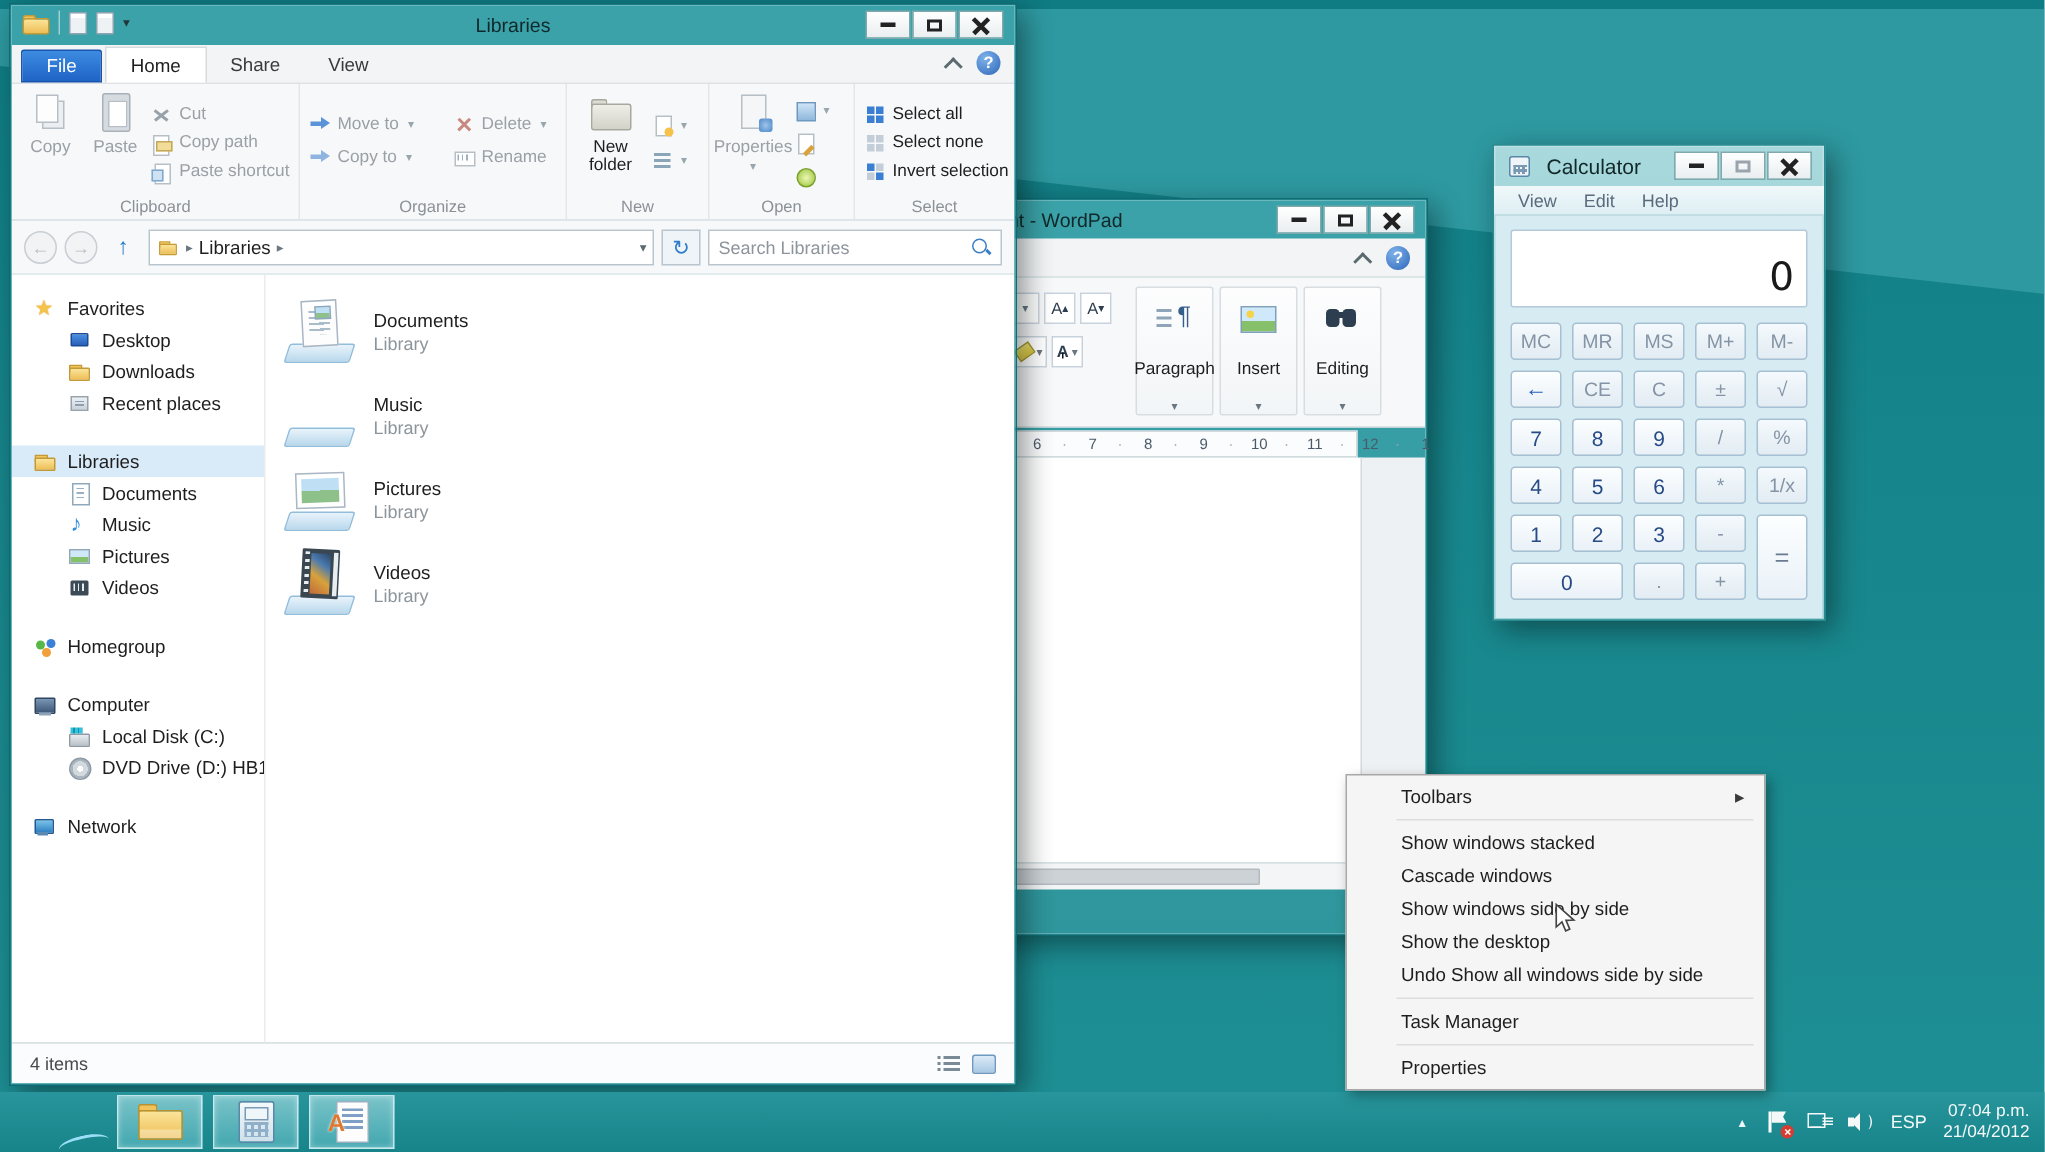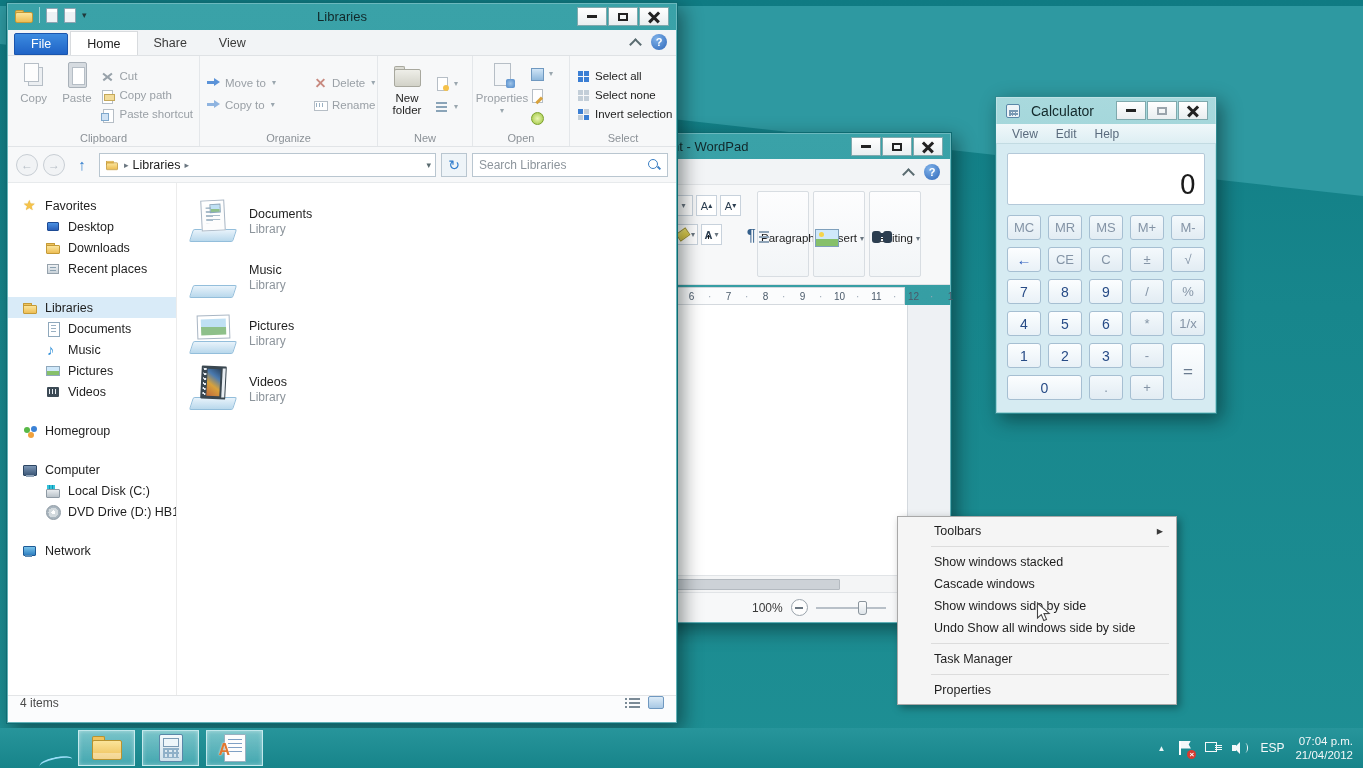--- a/index.html
+++ b/index.html
@@ -36,21 +36,21 @@
 .help-ic{width:16px;height:16px;border-radius:50%;background:radial-gradient(circle at 35% 30%,#7fb2ea,#2d66b8);color:#fff;font-size:11px;font-weight:bold;text-align:center;line-height:16px}
 .ribbon{position:absolute;left:1px;right:1px;top:53px;height:91px;background:#f7f8f9;border-bottom:1px solid #e1e4e7;display:flex}
 .rgroup{position:relative;height:100%;border-right:1px solid #e4e7ea;padding:4px 6px 16px 6px;display:flex;gap:4px}
 .rg-label{position:absolute;left:0;right:0;bottom:2px;text-align:center;font-size:11px;color:#8b9197}
 .bigbtn{width:46px;display:flex;flex-direction:column;align-items:center;justify-content:flex-start;gap:2px;font-size:11.5px;color:#9aa0a6;text-align:center}
 .bigbtn.en{color:#1e1e1e}
 .smallrow{display:flex;align-items:center;gap:4px;height:19px;font-size:11.5px;color:#9aa0a6;white-space:nowrap}
 .smallrow.en{color:#1e1e1e}
 .smallrow .dc{font-size:8px;color:#9aa6ae;margin-left:1px}
 .smallrow.caret::after{content:"▾";font-size:8px;color:#9aa6ae;margin-left:2px}
-.org-grid{display:grid;grid-template-columns:86px 74px;grid-auto-rows:22px;align-content:center;column-gap:21px}
+.org-grid{display:grid;grid-template-columns:86px 74px;grid-auto-rows:22px;align-content:center;column-gap:10px}
 .sel-col{display:flex;flex-direction:column;justify-content:center}
 
 .ri{width:32px;height:30px;position:relative}
 .ri2{width:15px;height:15px;position:relative;flex:0 0 15px}
 [data-name="copy-icon"]::before{content:"";position:absolute;left:6px;top:3px;width:13px;height:17px;background:#fdfdfd;border:1px solid #b6bec6;box-shadow:4px 4px 0 -1px #eceff2,4px 4px 0 0 #b6bec6}
 [data-name="paste-icon"]::before{content:"";position:absolute;left:7px;top:2px;width:17px;height:24px;background:#d6dbe0;border:1px solid #a9b1b9;border-radius:2px}
 [data-name="paste-icon"]::after{content:"";position:absolute;left:11px;top:7px;width:11px;height:16px;background:#fff;border:1px solid #b6bec6}
 [data-name="new-folder-icon"]::before{content:"";position:absolute;left:3px;top:6px;width:9px;height:5px;background:#dcdcd4;border:1px solid #a8a89e;border-bottom:none;border-radius:2px 2px 0 0}
 [data-name="new-folder-icon"]::after{content:"";position:absolute;left:3px;top:9px;width:25px;height:16px;background:linear-gradient(#eeeee8,#d2d2c8);border:1px solid #a8a89e;border-radius:2px}
 [data-name="properties-icon"]::before{content:"";position:absolute;left:8px;top:3px;width:15px;height:21px;background:#f4f6f8;border:1px solid #b6bec6}
@@ -135,21 +135,21 @@
 [data-name="documents-library-icon"] .g::after{content:"";position:absolute;right:3px;top:3px;width:9px;height:7px;background:linear-gradient(#bfe0f4 55%,#8ec08a 45%);border:1px solid #8aa8bc}
 [data-name="music-library-icon"] .g{left:6px;top:-6px;font-size:40px;color:#2f8fd8;text-shadow:1px 1px 1px #1a5f9e}
 [data-name="pictures-library-icon"] .g{left:8px;top:5px;width:33px;height:24px;background:#fff;border:1px solid #a9b6c4;transform:rotate(-2deg)}
 [data-name="pictures-library-icon"] .g::before{content:"";position:absolute;left:3px;top:3px;right:3px;bottom:3px;background:linear-gradient(#bfe0f4 50%,#8ec08a 50%)}
 [data-name="videos-library-icon"] .g{left:12px;top:0px;width:25px;height:33px;background:#3a4750;transform:rotate(3deg);border-radius:1px}
 [data-name="videos-library-icon"] .g::before{content:"";position:absolute;left:1.5px;top:2px;bottom:2px;width:3px;background:repeating-linear-gradient(#e8edf2 0 2px,transparent 2px 5px);box-shadow:19px 0 0 0 #e8edf2}
 [data-name="videos-library-icon"] .g::after{content:"";position:absolute;left:6px;top:3px;right:6px;bottom:3px;background:linear-gradient(35deg,#c06a3a,#d8a23c 40%,#4a7ab0 70%,#2c4663)}
 .lname{font-size:12.5px;color:#1e1e1e;line-height:16px}
 .ltype{font-size:12px;color:#8d959c;line-height:15px}
 
-.statusbar{position:absolute;left:1px;right:1px;bottom:1px;height:27px;background:#fbfcfd;border-top:1px solid #e3e5e7;display:flex;align-items:flex-start;padding:0 12px;color:#4a4a4a}
+.statusbar{position:absolute;left:1px;right:1px;bottom:1px;height:27px;background:#fbfcfd;border-top:1px solid #e3e5e7;display:flex;align-items:center;padding:0 12px;color:#4a4a4a}
 .statusbar .right{margin-left:auto;display:flex;gap:8px;align-items:center}
 [data-name="details-view-icon"]{width:15px;height:12px;position:relative}
 [data-name="details-view-icon"]::before{content:"";position:absolute;left:0;top:1px;width:2px;height:2px;background:#7a8average}
 [data-name="details-view-icon"]::before{content:"";position:absolute;left:0;top:1px;width:2px;height:2px;background:#7a8a96;box-shadow:0 4px 0 #7a8a96,0 8px 0 #7a8a96}
 [data-name="details-view-icon"]::after{content:"";position:absolute;left:4px;top:1px;width:11px;height:2px;background:#7a8a96;box-shadow:0 4px 0 #7a8a96,0 8px 0 #7a8a96}
 [data-name="thumbnail-view-icon"]{width:16px;height:13px;background:linear-gradient(#dcebf7,#a8c8e4);border:1px solid #6f98c0;border-radius:2px}
 
 .win-wp{left:420px;top:132px;width:532px;height:492px;z-index:1}
 .wp-strip{position:absolute;left:1px;right:1px;top:26px;height:26px;background:#f2f4f6;border-bottom:1px solid #e1e4e7}
 .wp-strip .ribrowicons{top:5px}
@@ -158,21 +158,21 @@
 .fr{display:flex;gap:3px;margin-bottom:8px;align-items:center}
 .fbtn{height:21px;min-width:21px;background:#fff;border:1px solid #c8d2dc;display:flex;align-items:center;justify-content:center;font-size:11px;color:#2c3e50;padding:0 2px}
 .fbtn .dc{font-size:8px;color:#6a7680;margin-left:2px}
 [data-name="grow-font-icon"]::after{content:"▴";font-size:8px;vertical-align:top;color:#2c3e50}
 [data-name="shrink-font-icon"]::after{content:"▾";font-size:8px;vertical-align:top;color:#2c3e50}
 [data-name="font-color-icon"]{position:relative;font-weight:bold}
 [data-name="font-color-icon"]::after{content:"";position:absolute;left:3px;bottom:2px;right:3px;height:3.5px;background:#111}
 [data-name="highlight-icon"]{position:relative;width:14px;height:12px}
 [data-name="highlight-icon"]::before{content:"";position:absolute;left:2px;top:1px;width:10px;height:7px;background:linear-gradient(#f0e268,#d8c43c);border:1px solid #a8982c;transform:rotate(-35deg)}
 .wpgroups{position:absolute;left:335px;top:6px;display:flex;gap:4px}
-.wpg{width:52px;height:86px;background:linear-gradient(#fdfdfe,#f2f5f7);border:1px solid #d8dde2;border-radius:2px;display:flex;flex-direction:row;align-items:center;padding-top:8px;gap:3px}
+.wpg{width:52px;height:86px;background:linear-gradient(#fdfdfe,#f2f5f7);border:1px solid #d8dde2;border-radius:2px;display:flex;flex-direction:column;align-items:center;padding-top:8px;gap:14px}
 .wpg .lbl{font-size:11.5px;color:#1e1e1e}
 .wpg .dc{font-size:8px;color:#6a7680}
 .wpico{width:26px;height:26px;position:relative}
 [data-name="paragraph-icon"]::before{content:"¶";position:absolute;right:2px;top:1px;font-size:17px;color:#35608c}
 [data-name="paragraph-icon"]::after{content:"";position:absolute;left:1px;top:6px;width:10px;height:2px;background:#8fa4b8;box-shadow:0 5px 0 #8fa4b8,0 10px 0 #8fa4b8}
 [data-name="insert-picture-icon"]::before{content:"";position:absolute;left:1px;top:4px;width:22px;height:16px;border:1px solid #7fa0bc;background:linear-gradient(#cfe8fa 55%,#86c06a 45%)}
 [data-name="insert-picture-icon"]::after{content:"";position:absolute;left:5px;top:7px;width:5px;height:5px;border-radius:50%;background:#f6d44a}
 [data-name="editing-icon"]::before{content:"";position:absolute;left:2px;top:6px;width:9px;height:12px;border-radius:3px;background:#2c3e50;box-shadow:11px 0 0 #2c3e50}
 [data-name="editing-icon"]::after{content:"";position:absolute;left:9px;top:8px;width:6px;height:4px;background:#2c3e50}
 .ruler{position:absolute;left:1px;right:46px;top:154px;height:18px;background:#fbfcfd;border:1px solid #d4d9de;border-left:none}
@@ -327,31 +327,20 @@
         <span class="rcell">11</span>
         <span class="rcell">12</span>
         <span class="rcell">1</span>
       </div>
   </div>
   <div class="wp-doc" data-name="wordpad-document-area"></div>
   <div class="wp-docside" data-name="wordpad-document-margin"></div>
   <div class="wp-hscroll" data-name="wordpad-horizontal-scrollbar">
       <div class="thumb" data-name="scrollbar-thumb"></div>
     </div>
-  <div class="wp-status" data-name="wordpad-statusbar">
-    <span class="vsep"></span>
-      <span class="vsep" style="margin-left:40px"></span>
-    <div class="zoomctl">
-      <span class="pct" data-name="zoom-level">100%</span>
-      <span class="zbtn" data-name="zoom-out-button"></span>
-      <span class="ztrack" data-name="zoom-slider">
-          <span class="zthumb" data-name="zoom-slider-thumb"></span>
-        </span>
-    </div>
-  </div>
 </div>
 
 <div class="win chrome win-ex" data-name="explorer-window">
   <div class="titlebar" data-name="explorer-titlebar">
     <div class="qat" data-name="quick-access-toolbar">
       <span class="fold" data-name="explorer-window-icon"></span>
       <span class="divv"></span>
       <span class="minidoc" data-name="qat-properties-icon"></span>
       <span class="minidoc" data-name="qat-new-folder-icon"></span>
       <span class="caret" data-name="qat-customize-chevron-icon">▾</span>
@@ -701,20 +690,21 @@
       </div>
   </div>
 </div>
 
 <div class="ctxmenu" data-name="taskbar-context-menu">
 
 <div class="mitem has-sub sep-after" data-name="menu-item-toolbars">Toolbars</div>
     <div class="mitem" data-name="menu-item-show-windows-stacked">Show windows stacked</div>
     <div class="mitem" data-name="menu-item-cascade-windows">Cascade windows</div>
     <div class="mitem highlighted" data-name="menu-item-show-windows-side-by-side">Show windows side by side</div>
+    <div class="mitem" data-name="menu-item-show-the-desktop">Show the desktop</div>
     <div class="mitem sep-after" data-name="menu-item-undo-show-all-windows-side-by-side">Undo Show all windows side by side</div>
     <div class="mitem sep-after" data-name="menu-item-task-manager">Task Manager</div>
     <div class="mitem" data-name="menu-item-properties">Properties</div>
   </div>
 
 <div class="taskbar" data-name="taskbar">
   <div class="tbtns">
 
       <div class="tbtn" data-name="taskbar-ie-button">
         <span data-name="ie-icon"></span>

